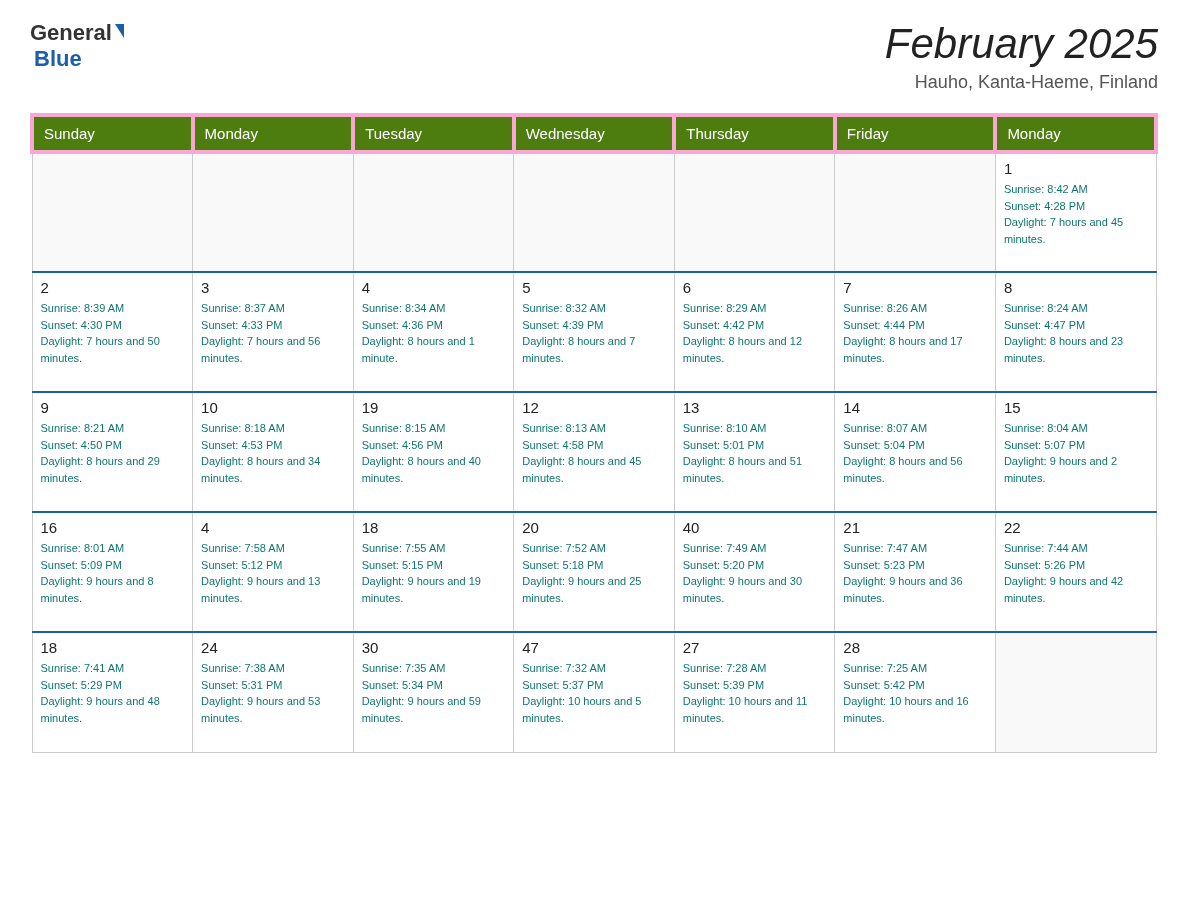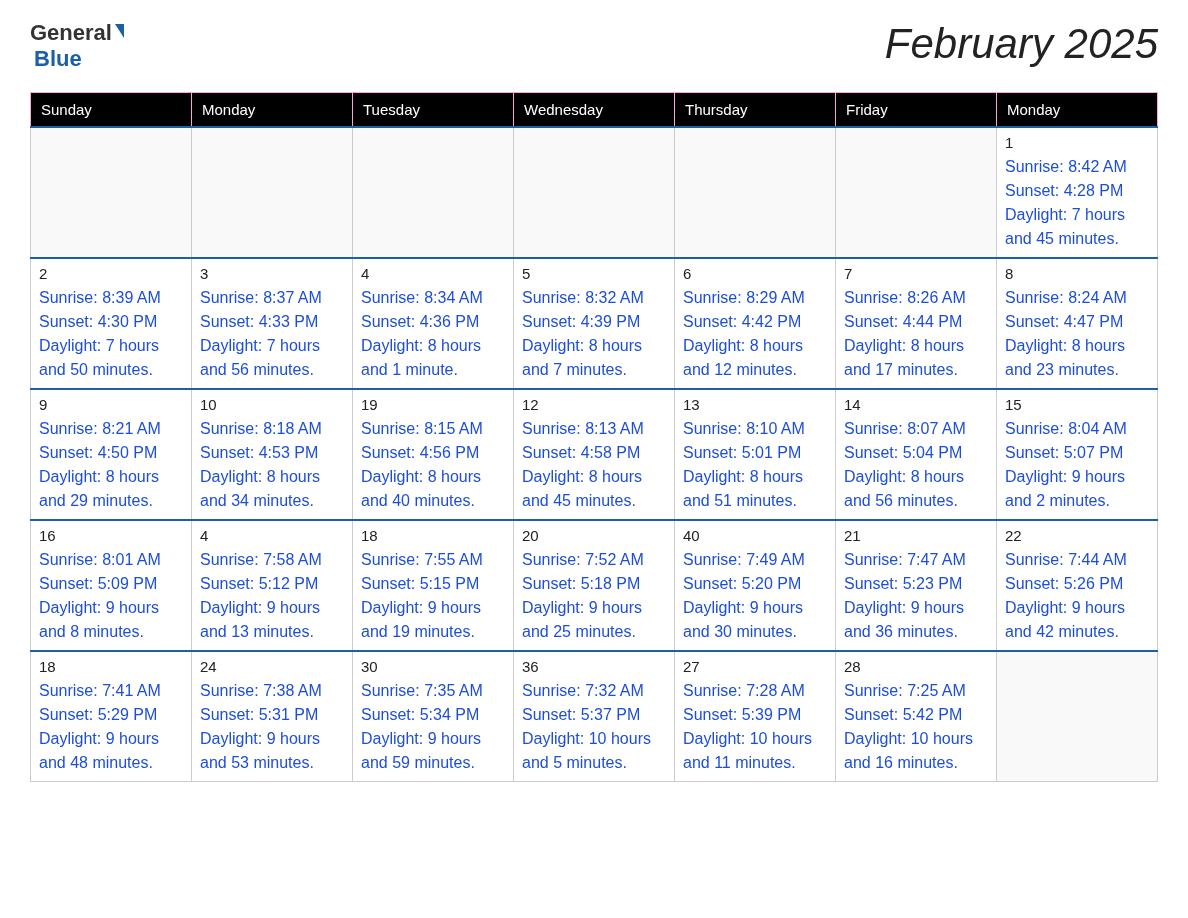--- a/index.html
+++ b/index.html
@@ -42,49 +42,49 @@
     .location {
       font-size: 18px;
       color: #555;
       margin-top: 4px;
     }
     .calendar {
       width: 100%;
       border-collapse: collapse;
     }
     .calendar th {
-      background-color: #000000;
+      background-color: #4d7c0f;
       color: #fff;
       font-size: 15px;
       font-weight: normal;
       padding: 8px 10px;
       text-align: left;
-      border: 1px solid #f9a8d4;
+      border: 4px solid #f9a8d4;
     }
     .calendar td {
       vertical-align: top;
       padding: 6px 8px;
       border: 1px solid #ccc;
       border-top: 2px solid #1a5fa8;
       font-size: 12.5px;
       color: #333;
       width: calc(100% / 7);
       min-height: 110px;
       height: 120px;
     }
     .day-number {
       font-size: 15px;
       font-weight: normal;
       color: #222;
       margin-bottom: 4px;
       display: block;
     }
     .day-info {
-      font-size: 16px;
-      color: #1d4ed8;
+      font-size: 11px;
+      color: #0f766e;
       line-height: 1.5;
     }
     .empty-cell {
       background: #f9f9f9;
       border-top: 2px solid #1a5fa8;
     }
     .logo-triangle {
       display: inline-block;
       width: 0;
       height: 0;
@@ -105,20 +105,21 @@
     <div class="logo-line1">
       <span style="font-size:22px;font-weight:bold;color:#333;">General</span>
       <span class="logo-triangle"></span>
     </div>
     <div class="logo-line2">
       <span style="font-size:22px;font-weight:bold;color:#1a5fa8;margin-left:4px;">Blue</span>
     </div>
   </div>
   <div class="title-section">
     <div class="month-title">February 2025</div>
+    <div class="location">Hauho, Kanta-Haeme, Finland</div>
   </div>
 </div>
 
 <table class="calendar">
   <thead>
     <tr>
       <th>Sunday</th>
       <th>Monday</th>
       <th>Tuesday</th>
       <th>Wednesday</th>
@@ -237,21 +238,21 @@
         </td>
         <td>
           <span class="day-number">24</span>
           <div class="day-info">Sunrise: 7:38 AM<br>Sunset: 5:31 PM<br>Daylight: 9 hours and 53 minutes.</div>
         </td>
         <td>
           <span class="day-number">30</span>
           <div class="day-info">Sunrise: 7:35 AM<br>Sunset: 5:34 PM<br>Daylight: 9 hours and 59 minutes.</div>
         </td>
         <td>
-          <span class="day-number">36</span>
+          <span class="day-number">47</span>
           <div class="day-info">Sunrise: 7:32 AM<br>Sunset: 5:37 PM<br>Daylight: 10 hours and 5 minutes.</div>
         </td>
         <td>
           <span class="day-number">27</span>
           <div class="day-info">Sunrise: 7:28 AM<br>Sunset: 5:39 PM<br>Daylight: 10 hours and 11 minutes.</div>
         </td>
         <td>
           <span class="day-number">28</span>
           <div class="day-info">Sunrise: 7:25 AM<br>Sunset: 5:42 PM<br>Daylight: 10 hours and 16 minutes.</div>
         </td>

